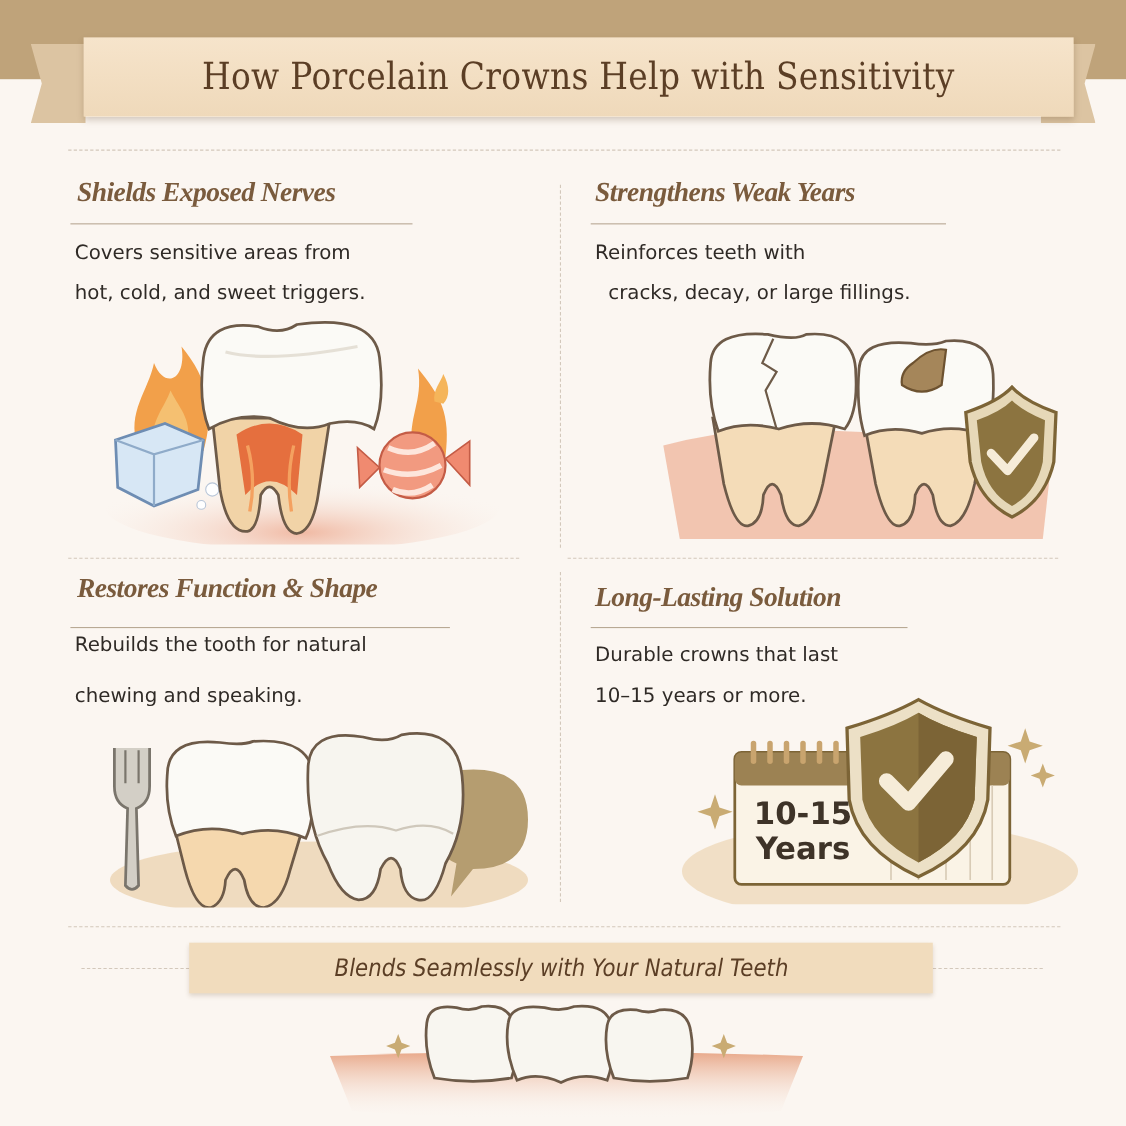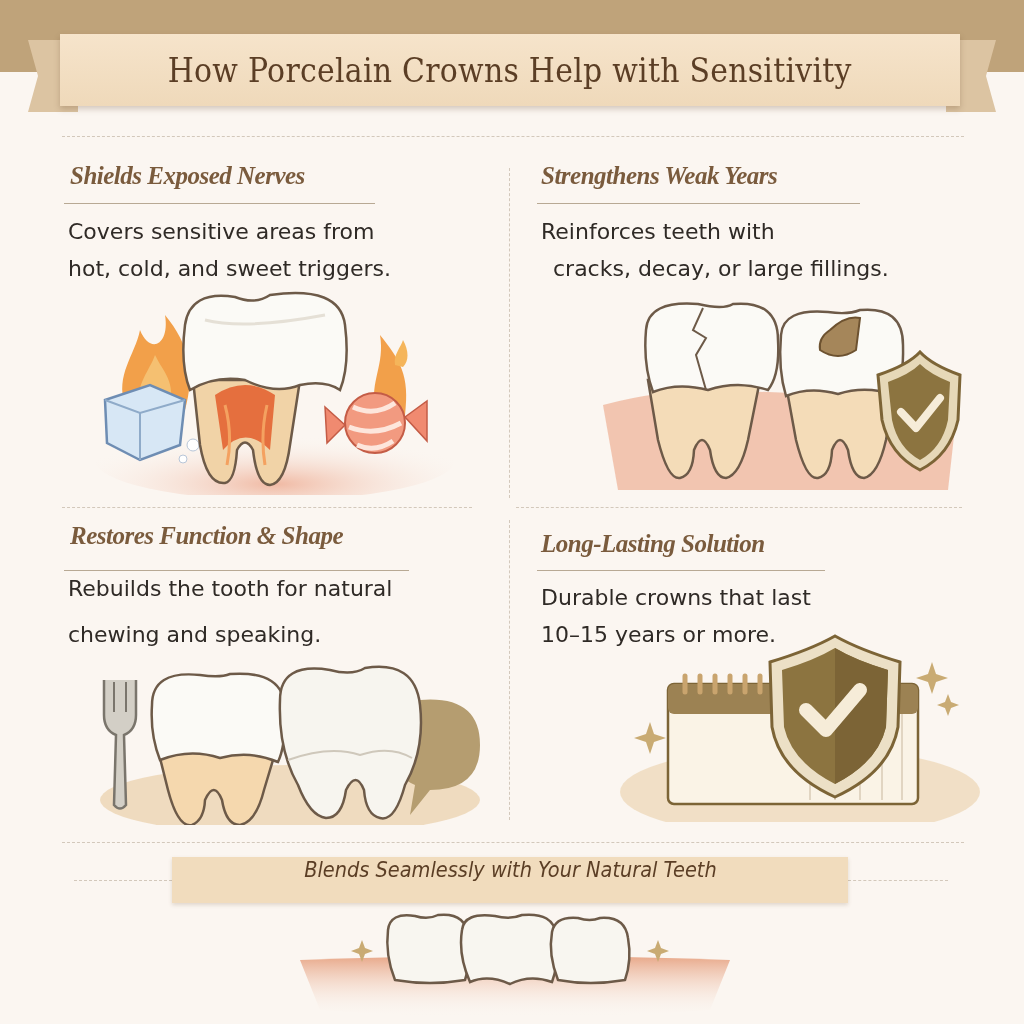--- a/index.html
+++ b/index.html
@@ -1,30 +1,30 @@
 <!DOCTYPE html>
 <html><head>
 <meta charset="utf-8">
 <style>
   html, body { margin:0; padding:0; }
   body { width:1024px; height:1024px; position:relative; overflow:hidden; background:#fbf6f1; font-family:"DejaVu Sans", sans-serif; }
   .topband { position:absolute; left:0; top:0; width:1024px; height:72px; background:#bfa37a; }
   .banner-tail { position:absolute; top:40px; width:50px; height:72px; background:#dcc4a2; }
   .banner-tail.left { left:28px; clip-path: polygon(0 0,100% 0,100% 100%,0 100%,20% 50%); }
   .banner-tail.right { left:946px; clip-path: polygon(0 0,100% 0,80% 50%,100% 100%,0 100%); }
-  .banner { position:absolute; left:60px; top:34px; width:900px; height:72px; background:linear-gradient(#f6e4cb,#efd9ba); box-shadow:0 3px 6px rgba(90,60,30,0.25); display:flex; align-items:center; justify-content:center; }
+  .banner { position:absolute; left:76px; top:34px; width:900px; height:72px; background:linear-gradient(#f6e4cb,#efd9ba); box-shadow:0 3px 6px rgba(90,60,30,0.25); display:flex; align-items:center; justify-content:center; }
   .banner-title { font-family:"DejaVu Serif", serif; font-size:34px; color:#5b3e25; letter-spacing:0.3px; transform:scaleX(0.88); white-space:nowrap; }
   .hdash { position:absolute; height:0; border-top:1px dashed #d3c8bb; }
   .vdash { position:absolute; width:0; border-left:1px dashed #d3c8bb; }
   .card { position:absolute; }
   .card-title { position:absolute; font-family:Liberation Serif, serif; font-style:italic; font-weight:bold; font-size:25px; color:#7a5b3d; white-space:nowrap; letter-spacing:-0.5px; }
   .card-rule { position:absolute; height:0; border-top:1.5px solid #b8a994; }
-  .card-line { position:absolute; font-size:22px; color:#2f2a26; white-space:nowrap; }
+  .card-line { position:absolute; font-size:18px; color:#2f2a26; white-space:nowrap; }
   .illus { position:absolute; }
-  .blend-banner { position:absolute; left:172px; top:857px; width:676px; height:46px; background:#f1dcbd; box-shadow:0 2px 4px rgba(120,90,60,0.2); display:flex; justify-content:center; }
+  .blend-banner { position:absolute; left:172px; top:857px; width:676px; height:46px; background:#f1dcbd; box-shadow:0 2px 4px rgba(120,90,60,0.2); display:flex; align-items:center; justify-content:center; }
   .blend-title { font-family:"DejaVu Sans", sans-serif; font-style:italic; font-size:22px; color:#5b3e25; transform:scaleX(0.88); white-space:nowrap; }
 </style>
 </head>
 <body>
 
 <div class="topband"></div>
 <div class="banner-tail left"></div>
 <div class="banner-tail right"></div>
 <div class="banner">
   <span class="banner-title">How Porcelain Crowns Help with Sensitivity</span>
@@ -162,20 +162,24 @@
           <line x1="282" y1="82" x2="282" y2="168"></line>
         </g>
       </g>
       <g>
         <path d="M150 30 Q190 18 215 4 Q240 18 280 30 L278 95 Q270 140 215 165 Q160 140 152 95 Z" fill="#ece0c6" stroke="#7c6436" stroke-width="3"></path>
         <path d="M162 38 Q195 28 215 16 Q235 28 268 38 L266 95 Q258 130 215 152 Q172 130 164 95 Z" fill="#8c7440"></path>
         <path d="M215 16 Q235 28 268 38 L266 95 Q258 130 215 152 Z" fill="#7c6436"></path>
         <path d="M186 78 L206 98 L240 58" stroke="#f6ecd8" stroke-width="14" stroke-linecap="round" stroke-linejoin="round" fill="none"></path>
       </g>
     </svg>
+    <div style="position:absolute; left:60px; top:92px; width:100px; text-align:center; font-family:'DejaVu Sans', sans-serif; font-weight:bold; color:#3e3328; line-height:32px;">
+      <div style="font-size:28px;">10-15</div>
+      <div style="font-size:28px;">Years</div>
+    </div>
   </div>
 </div>
 
 <div class="blend-banner">
   <span class="blend-title">Blends Seamlessly with Your Natural Teeth</span>
 </div>
 <svg class="illus" style="left:300px; top:910px;" width="430" height="110" viewBox="0 0 430 110">
   <defs>
     <linearGradient id="gum4" x1="0" y1="0" x2="0" y2="1">
         <stop offset="0%" stop-color="#e8a788"></stop>

